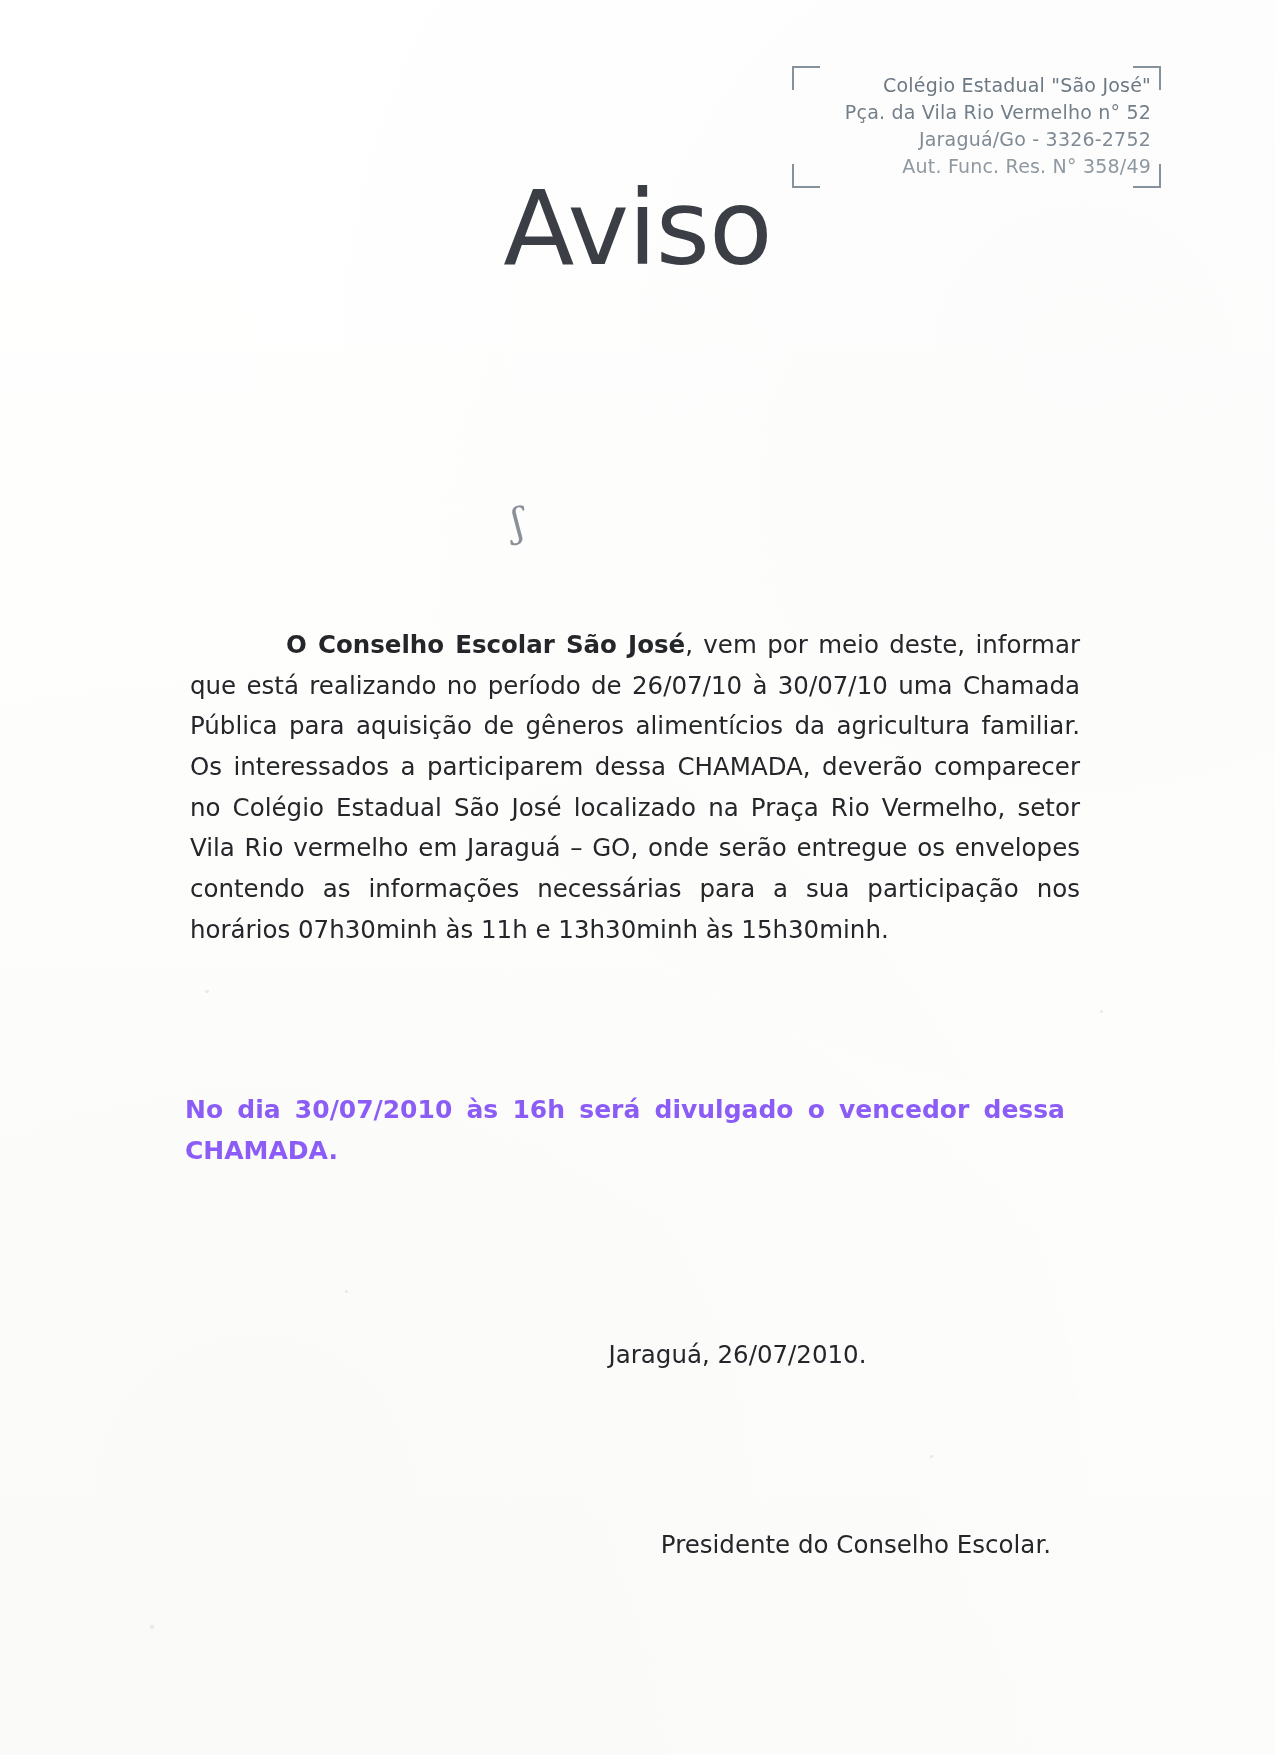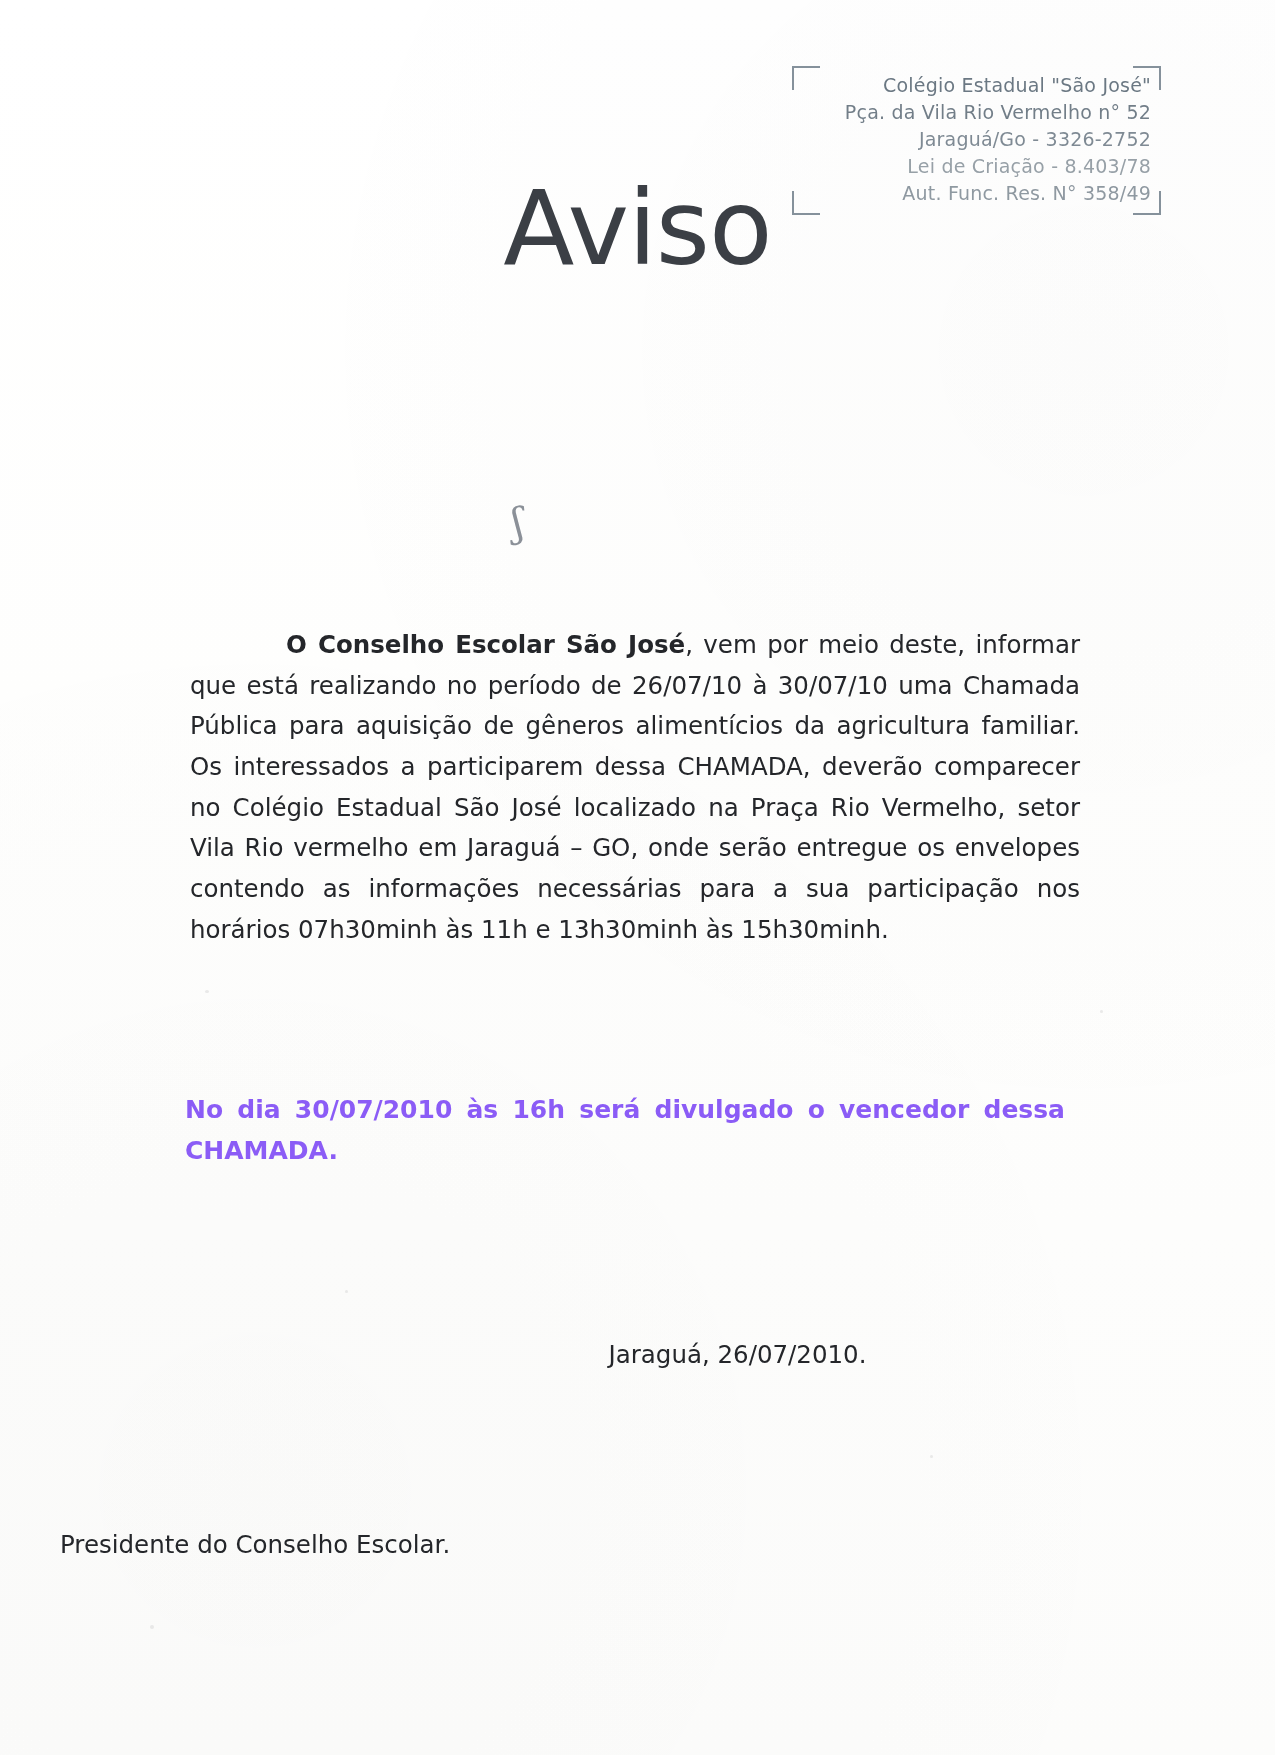--- a/index.html
+++ b/index.html
@@ -129,21 +129,21 @@
     font-size: 24.5px;
     color: #24262a;
     margin-top: 10px;
   }
 
   .signature {
     position: absolute;
     top: 1530px;
     left: 0;
     width: 1051px;
-    text-align: left;
+    text-align: right;
     padding-left: 60px;
     box-sizing: border-box;
     font-size: 24.5px;
     color: #24262a;
   }
 
   
   .speck { position: absolute; background: #d9d9d9; border-radius: 50%; opacity: .55; }
 </style>
 </head>
@@ -159,21 +159,20 @@
   <div class="speck" style="top:1455px;left:930px;width:3px;height:3px;"></div>
 
   <div class="stamp">
     <span class="corner c-tl"></span>
     <span class="corner c-tr"></span>
     <span class="corner c-bl"></span>
     <span class="corner c-br"></span>
     <div class="stamp-line l1">Colégio Estadual "São José"</div>
     <div class="stamp-line l2">Pça. da Vila Rio Vermelho n° 52</div>
     <div class="stamp-line l3">Jaraguá/Go  - 3326-2752</div>
-    <div class="stamp-line l4">Lei de Criação - 8.403/78</div>
     <div class="stamp-line l5">Aut. Func. Res. N° 358/49</div>
   </div>
 
   <div class="title">Aviso</div>
 
   <div class="pen-mark">ʃ</div>
 
   <div class="body-block">
     <p>
       <span class="b">O Conselho Escolar São José</span><span>, vem por meio deste, informar que está realizando no período de 26/07/10 à 30/07/10 uma Chamada Pública para aquisição de gêneros alimentícios da agricultura familiar. Os interessados a participarem dessa </span><span>CHAMADA</span><span>, deverão comparecer no Colégio Estadual São José localizado na Praça Rio Vermelho, setor Vila Rio vermelho em Jaraguá – GO, onde serão entregue os envelopes contendo as informações necessárias para a sua participação nos horários 07h30minh às 11h e 13h30minh às 15h30minh.</span>

